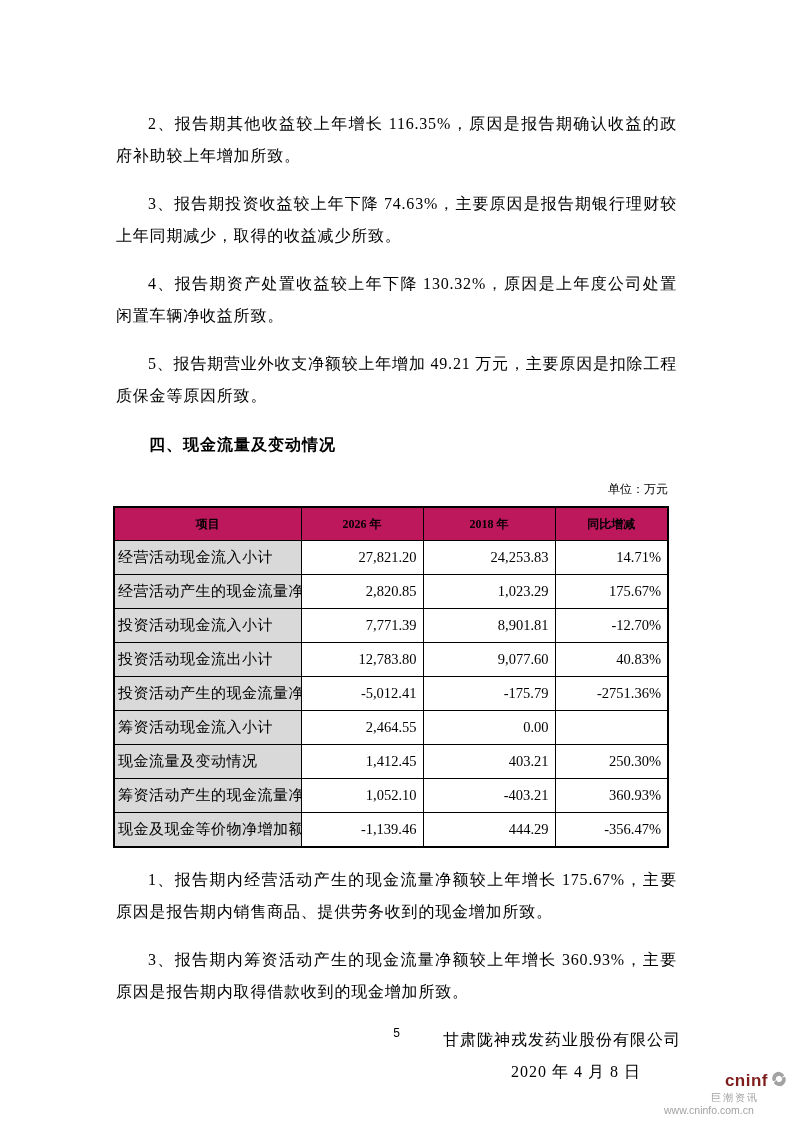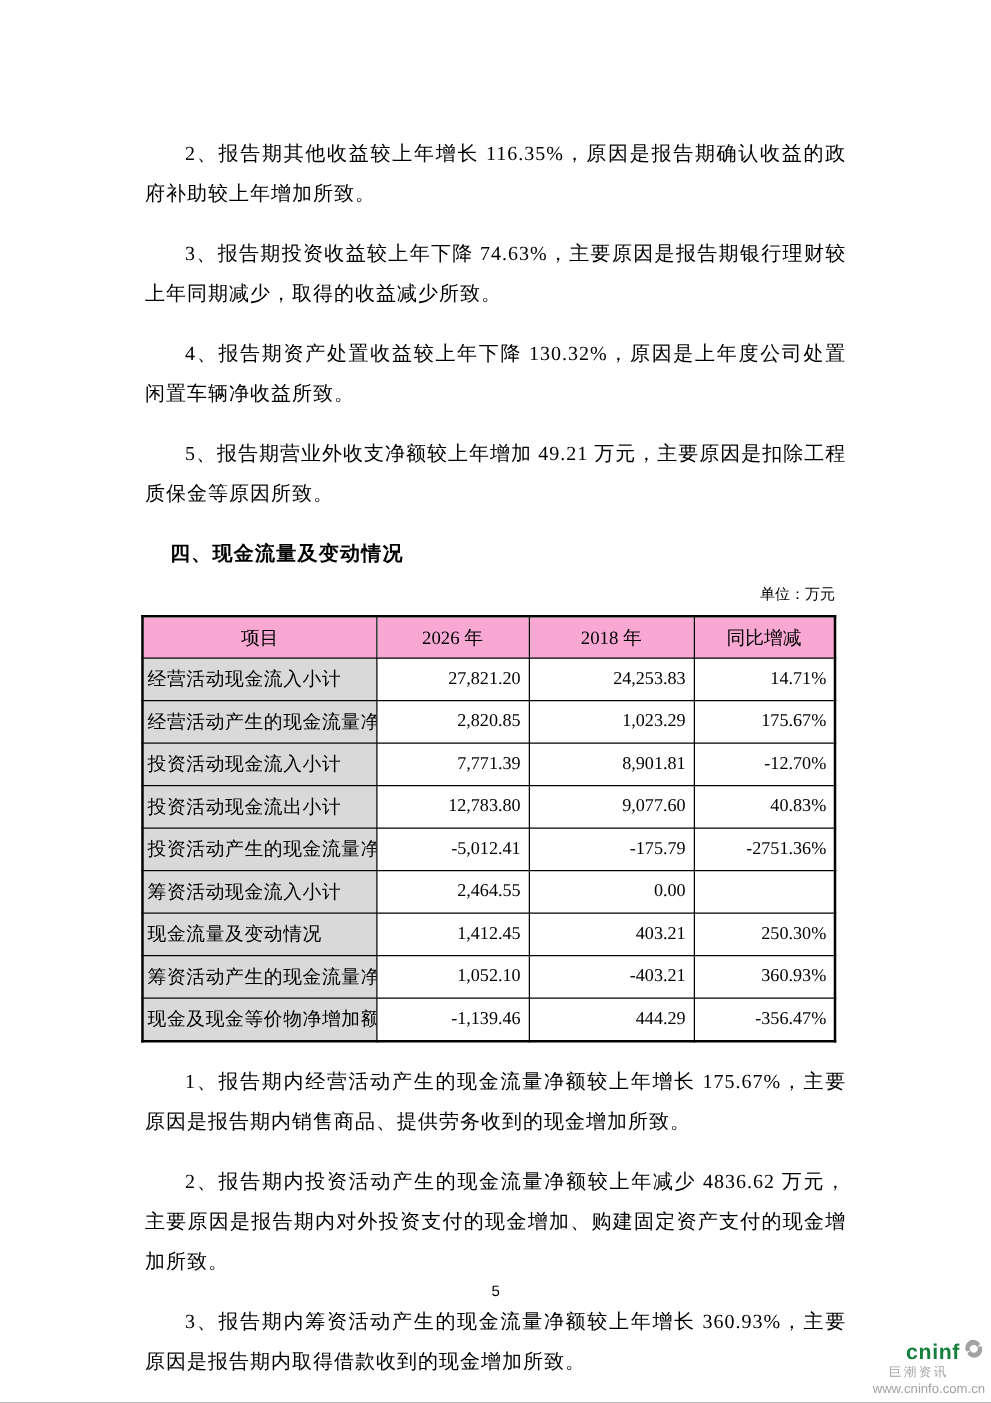--- a/index.html
+++ b/index.html
@@ -20,21 +20,21 @@
     text-indent:2em;
     letter-spacing:0.8px;
     margin:16px;
   }
   .section-heading {
     font-size:16px;
     font-weight:bold;
     line-height:32px;
     text-indent:2em;
     letter-spacing:1px;
-    margin:4px;
+    margin:17px;
   }
   .unit-label {
     font-size:12px;
     line-height:22px;
     text-align:right;
     padding-right:25px;
     margin:0;
   }
   table.cashflow {
     border-collapse:collapse;
@@ -42,23 +42,23 @@
     width:554px;
     margin:6px 0 0 13px;
     border:2px solid #000;
   }
   table.cashflow th, table.cashflow td {
     border:1px solid #000;
     overflow:hidden;
     white-space:nowrap;
   }
   table.cashflow th {
-    background:#f9a8d4;
-    font-weight:normal;
-    font-size:15px;
+    background:#be185d;
+    font-weight:bold;
+    font-size:12px;
     height:30px;
     text-align:center;
   }
   table.cashflow td { height:31px; }
   td.cell-item {
     background:#d9d9d9;
     font-size:15px;
     padding-left:3px;
     letter-spacing:0.5px;
   }
@@ -96,33 +96,32 @@
   .logo-top {
     display:flex;
     align-items:center;
     justify-content:flex-end;
     gap:2px;
     line-height:18px;
   }
   .logo-brand {
     font-weight:bold;
     font-size:17px;
-    color:#15803d;
+    color:#7f1d1d;
     letter-spacing:0.5px;
   }
   .logo-cn {
     font-size:10px;
     letter-spacing:2px;
     text-align:center;
     line-height:12px;
     padding-left:18px;
   }
   .logo-url {
     font-size:10.5px;
-    text-align:right;
     line-height:13px;
   }
 </style>
 </head>
 <body>
 
 <div class="page">
   <div class="content">
 
     <p class="para">2、报告期其他收益较上年增长 116.35%，原因是报告期确认收益的政府补助较上年增加所致。</p>
@@ -199,25 +198,25 @@
         <td class="cell-item">现金及现金等价物净增加额</td>
         <td class="cell-num">-1,139.46</td>
         <td class="cell-num">444.29</td>
         <td class="cell-num">-356.47%</td>
       </tr>
     </tbody>
       </table>
 
     <div class="bottom-block">
       <p class="para">1、报告期内经营活动产生的现金流量净额较上年增长 175.67%，主要原因是报告期内销售商品、提供劳务收到的现金增加所致。</p>
-      <p class="para">2、报告期内投资活动产生的现金流量净额较上年减少 4836.62 万元，主要原因是报告期内对外投资支付的现金增加、购建固定资产支付的现金增加所致。</p>
       <p class="para">3、报告期内筹资活动产生的现金流量净额较上年增长 360.93%，主要原因是报告期内取得借款收到的现金增加所致。</p>
     </div>
 
     <p class="sig-line sig-company">甘肃陇神戎发药业股份有限公司</p>
+    <p class="sig-line sig-date">2020 年 4 月 8 日</p>
   </div>
 
   <div class="page-number">5</div>
 
   <div class="footer-logo">
     <div class="logo-top">
       <span class="logo-brand">cninf</span>
       <span>
         <svg width="18" height="18" viewBox="0 0 24 24">
           <path d="M4 15 A 8.5 8.5 0 0 1 19 7 L 15.5 10.2 A 4 4 0 0 0 8.3 13.8 Z" fill="#a2a2a2"></path>

